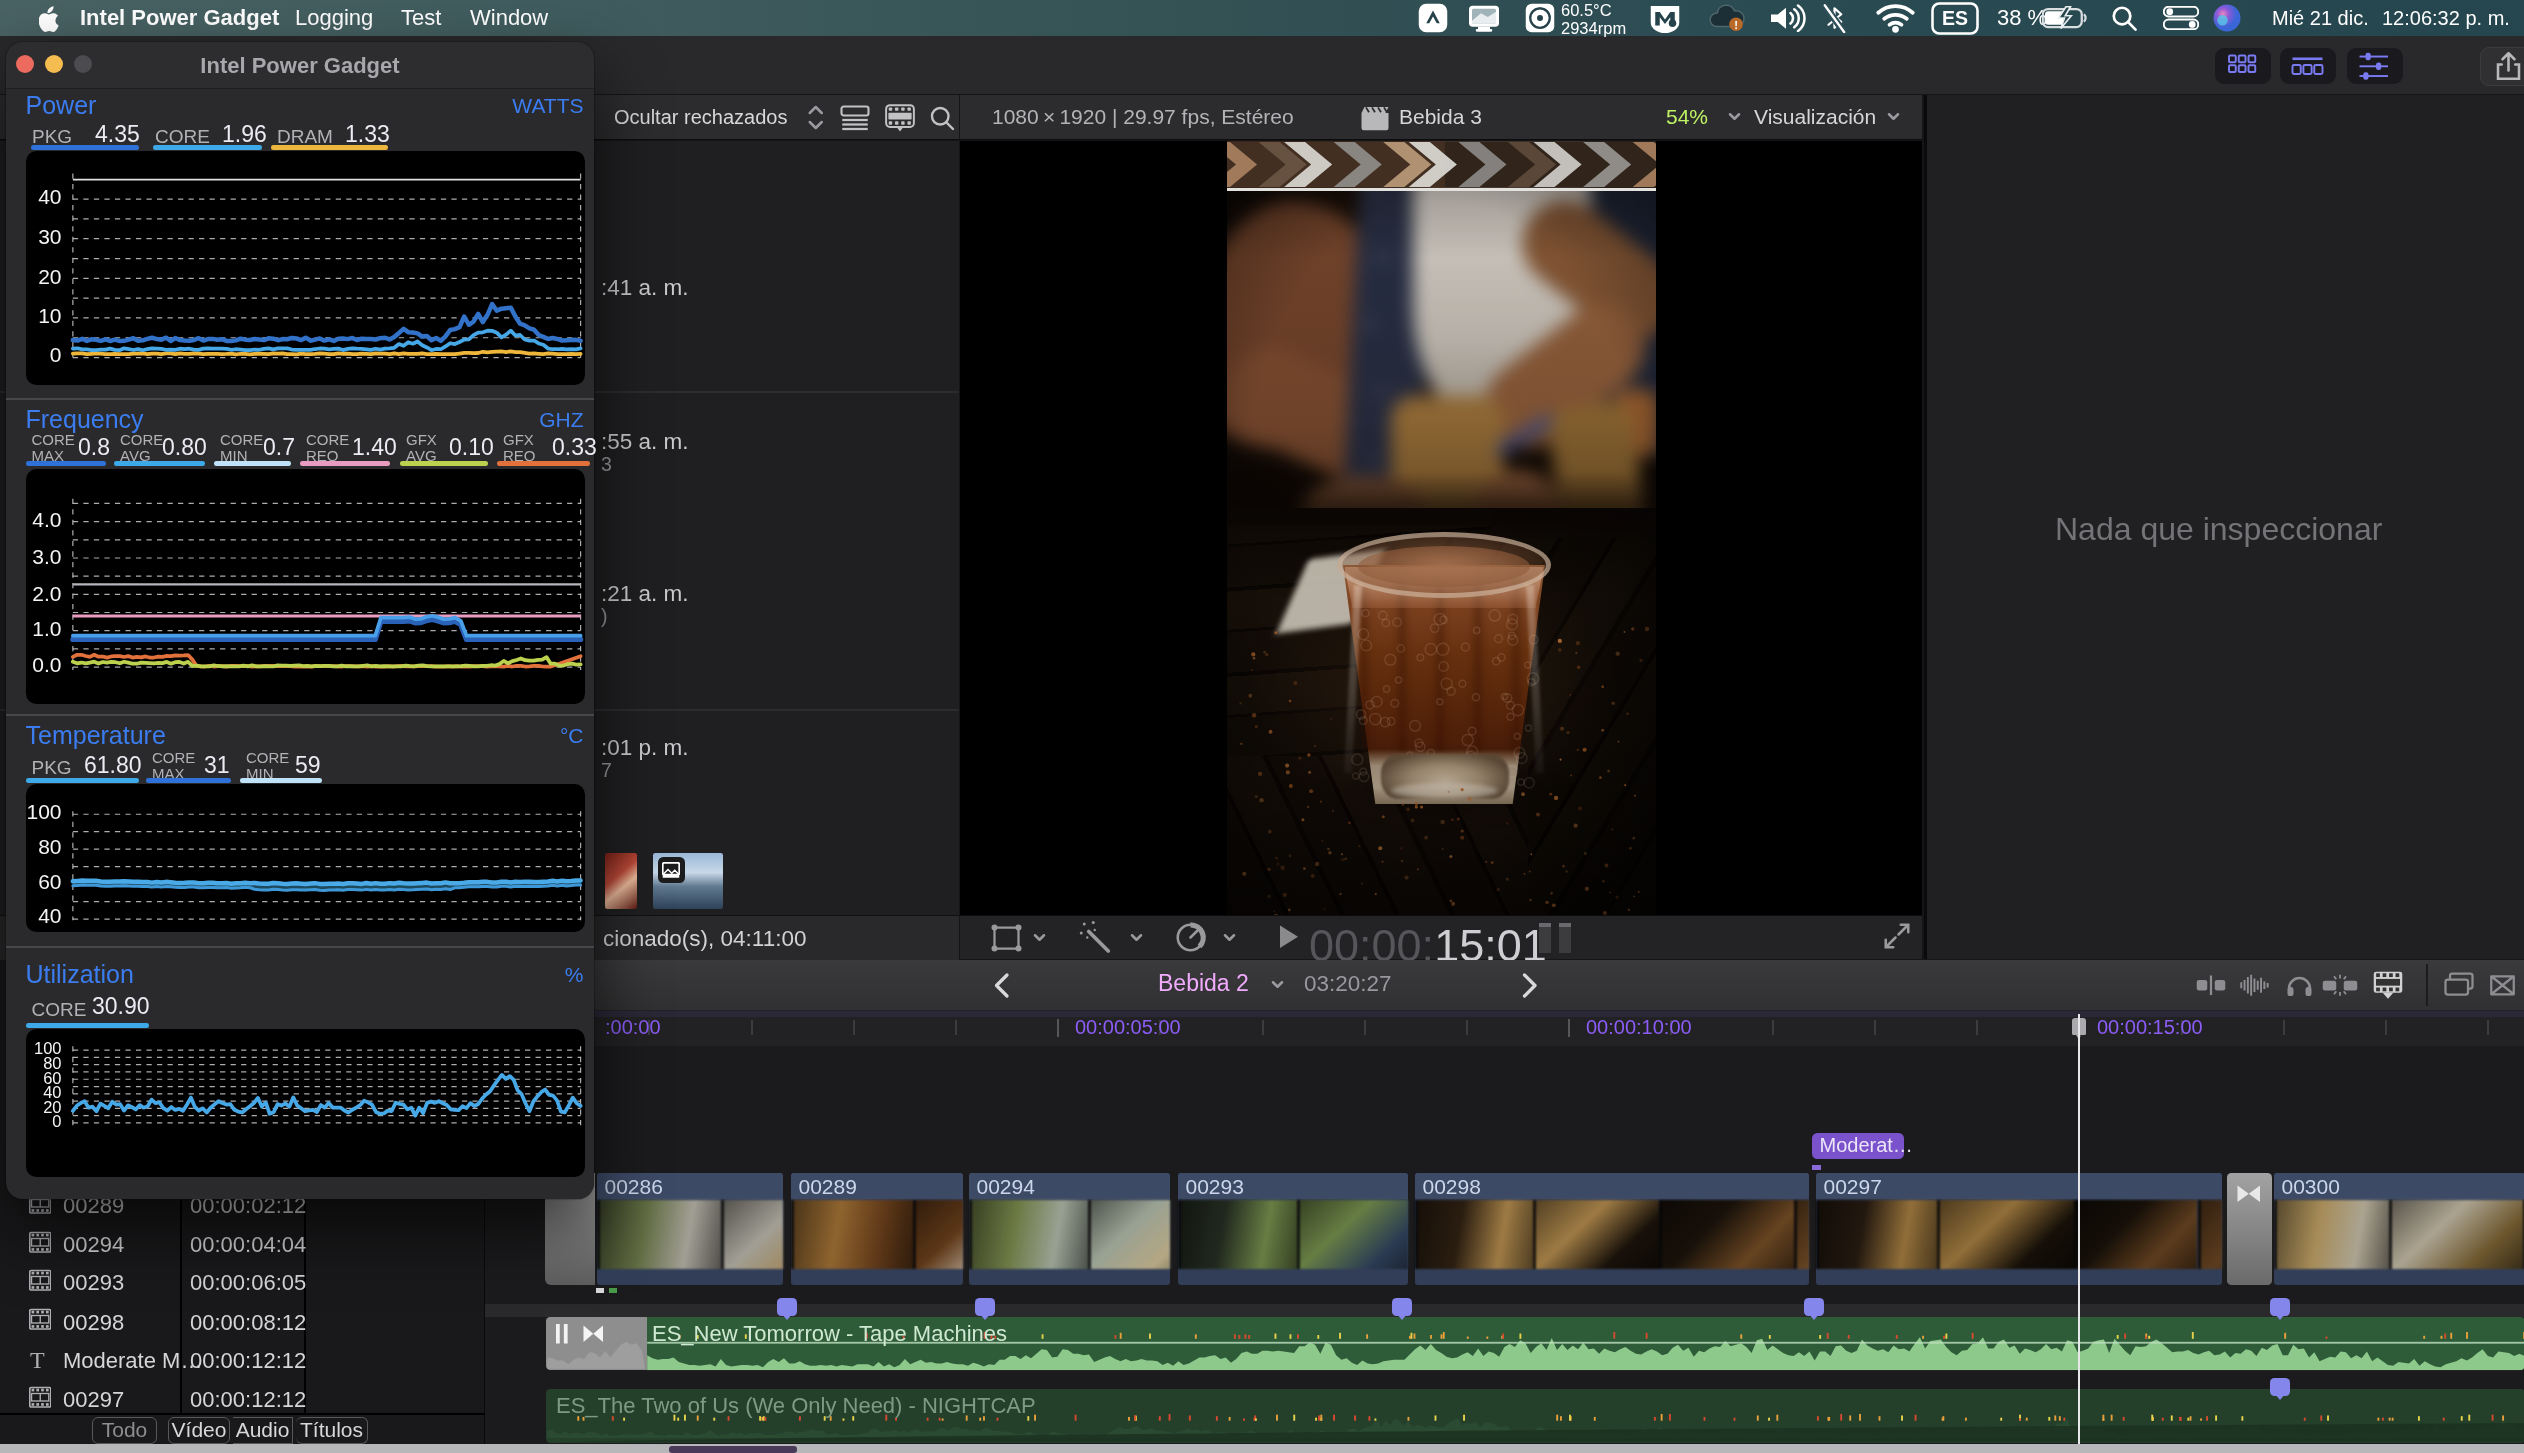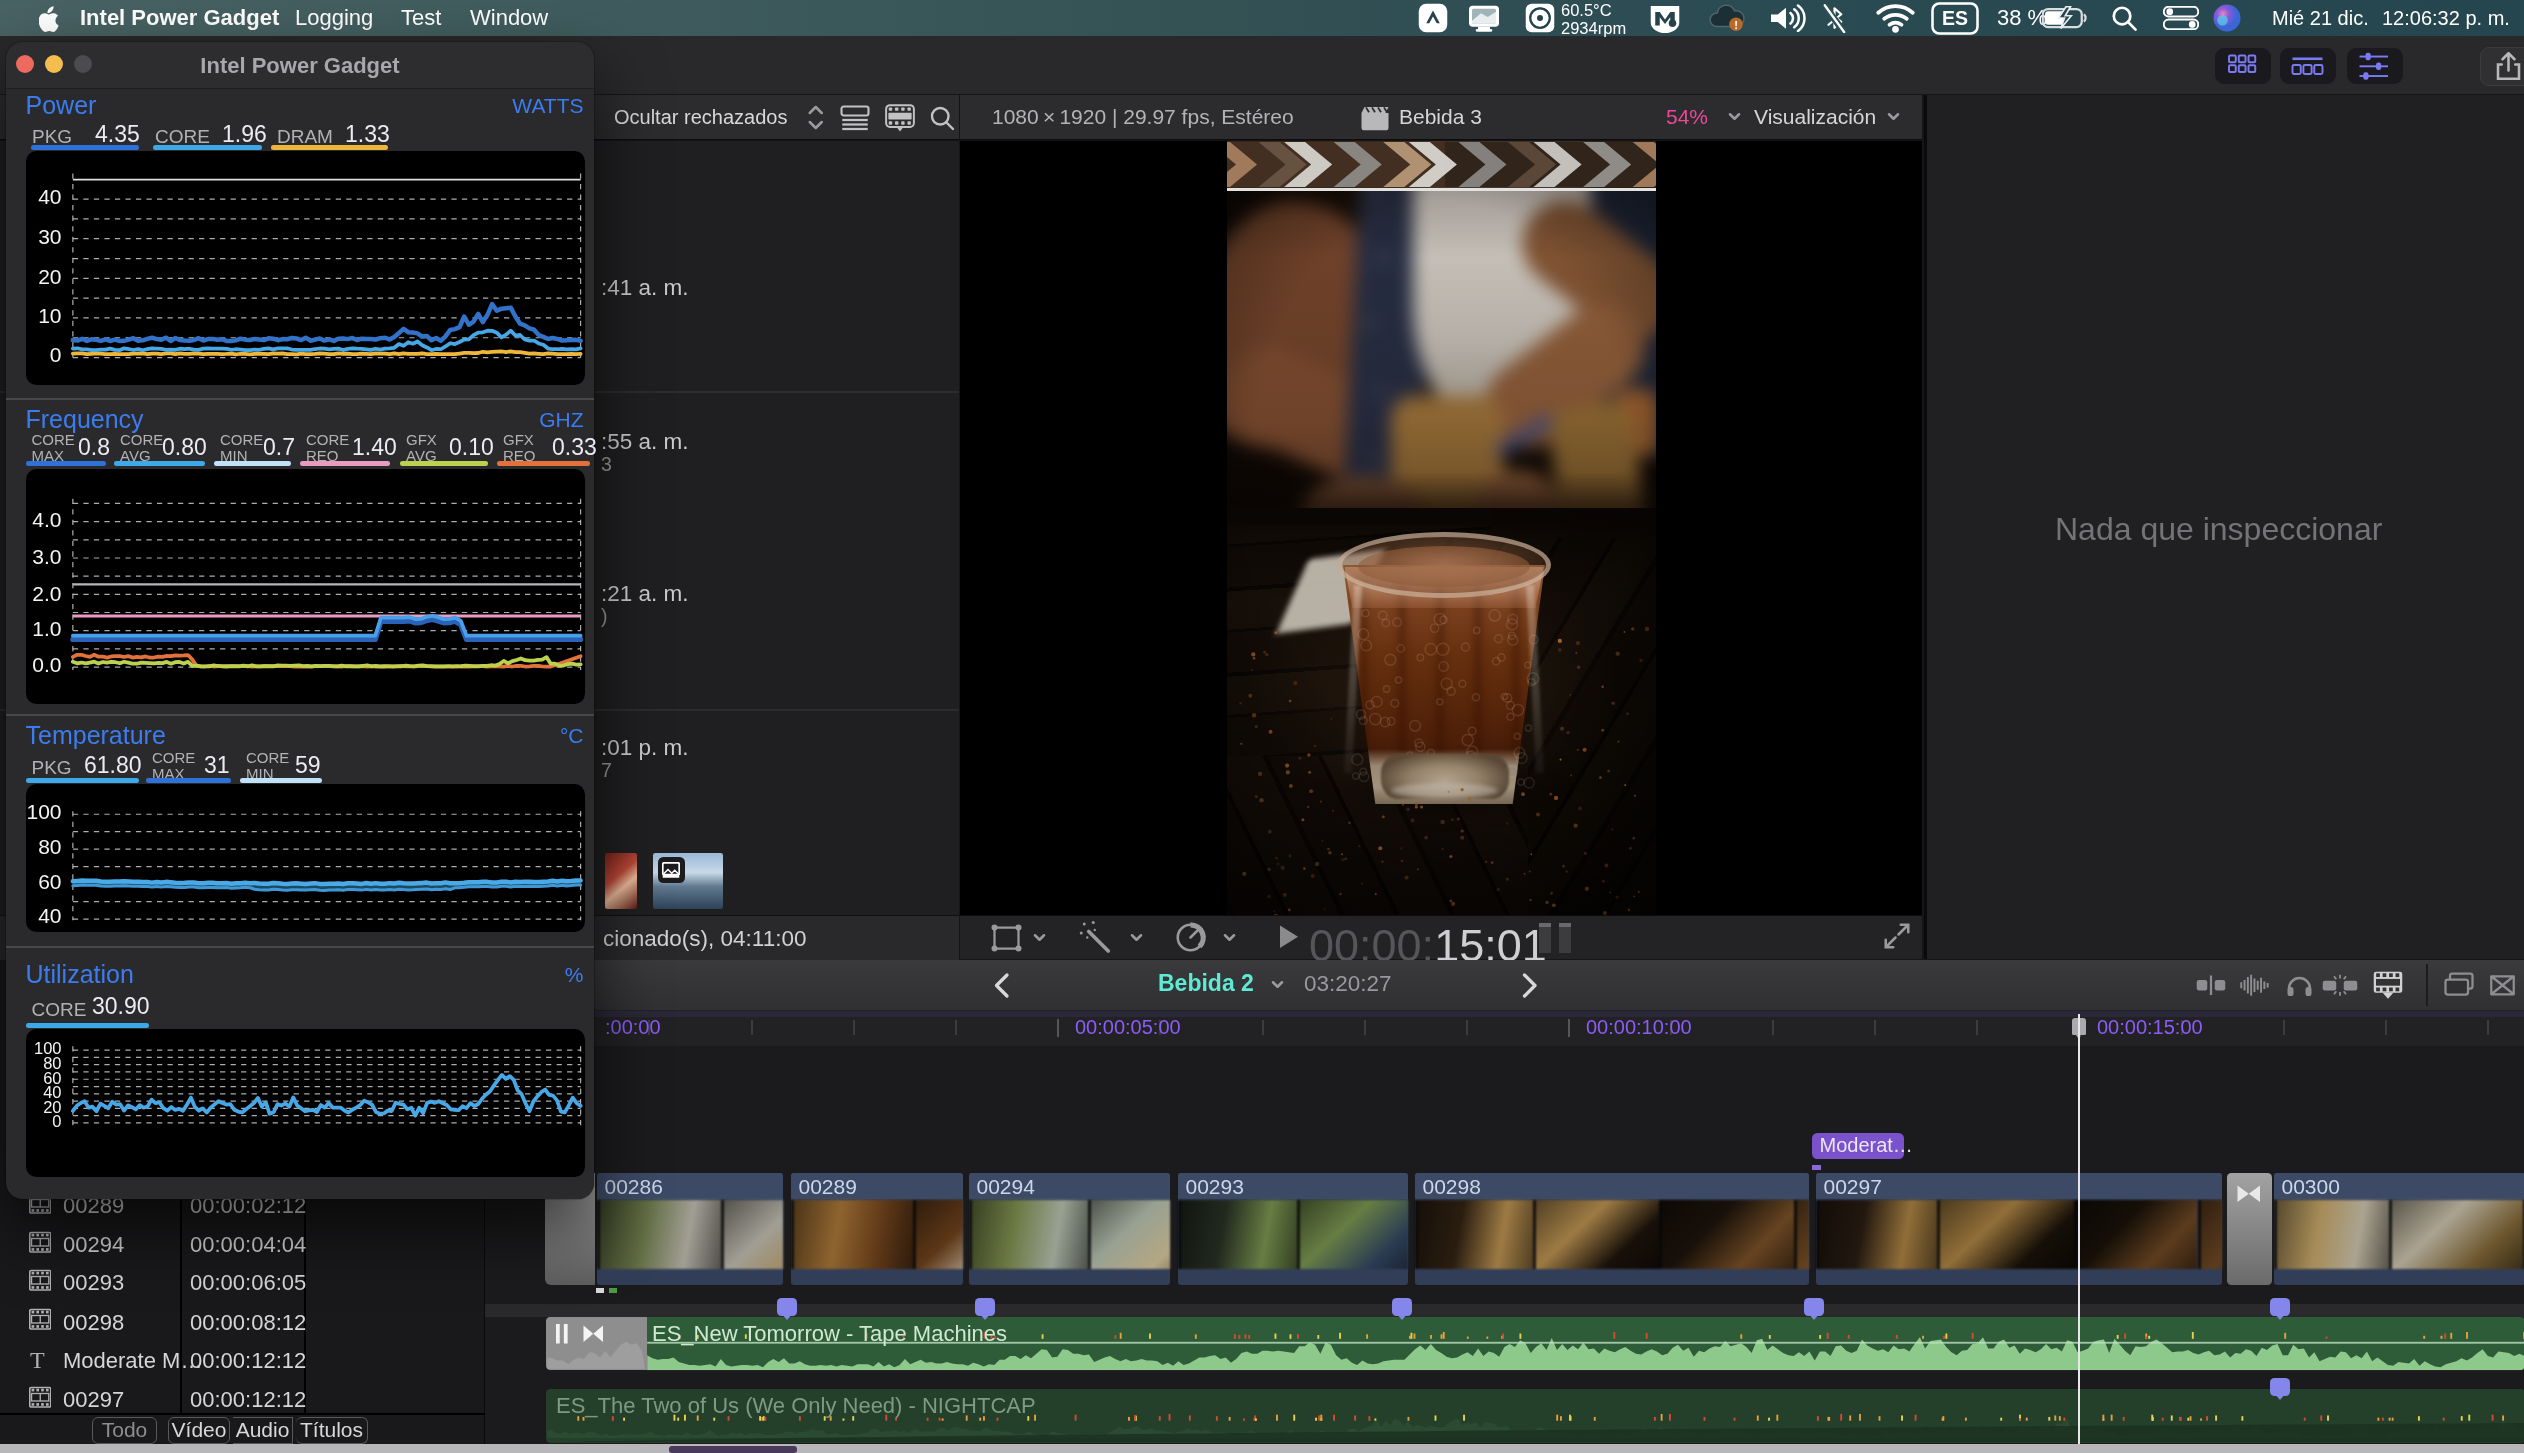--- a/index.html
+++ b/index.html
@@ -107,21 +107,21 @@
     <rect x="4.5" y="11.5" width="31" height="9" rx="1" fill="#c2c2c4"></rect>
     <path d="M15.5 30.5 l4.5 6 4.5-6z" fill="#c2c2c4"></path>
   </svg>
 <svg class="abs" style="left:929px;top:105px" width="27" height="27" viewBox="0 0 36 36">
     <circle cx="15" cy="15" r="11" fill="none" stroke="#c2c2c4" stroke-width="3.2"></circle>
     <line x1="23" y1="23" x2="32" y2="32" stroke="#c2c2c4" stroke-width="3.2" stroke-linecap="round"></line>
   </svg>
 <div id="viewhead" class="abs">
     <div class="abs" style="left:32px;top:9.8px">1080 × 1920 | 29.97 fps, Estéreo</div>
     <div class="abs" style="left:439px;top:9.8px;color:#d6d6d8">Bebida 3</div>
-    <div class="abs" style="left:706px;top:9.8px;color:#ec4899">54%</div>
+    <div class="abs" style="left:706px;top:9.8px;color:#bef264">54%</div>
     <div class="abs" style="left:794px;top:9.8px;color:#d6d6d8">Visualización</div>
   </div>
 <svg class="abs" style="left:1360px;top:104px" width="30" height="27" viewBox="0 0 40 36">
     <path d="M2 12 h36 v20 a3 3 0 0 1 -3 3 h-30 a3 3 0 0 1 -3 -3z" fill="#b8b8ba"></path>
     <path d="M2 12 l4-8 h32 l-4 8z" fill="#b8b8ba"></path>
     <g stroke="#2c2c2e" stroke-width="2.4">
       <line x1="8" y1="4.5" x2="12" y2="11"></line>
       <line x1="16" y1="4.5" x2="20" y2="11"></line>
       <line x1="24" y1="4.5" x2="28" y2="11"></line>
       <line x1="32" y1="4.5" x2="36" y2="11"></line>
@@ -514,21 +514,21 @@
     <path d="M25 5 h10 v10 M15 35 h-10 v-10 M35 5 l-13 13 M5 35 l13-13" stroke="#9a9a9c" stroke-width="3.4" fill="none" stroke-linecap="round"></path>
   </svg>
 <div id="inspector" class="abs">
     <div class="abs" style="left:128px;top:416px;font-size:32px;color:#747478">Nada que inspeccionar</div>
   </div>
 <div id="tl-toolbar" class="abs"></div>
 <div id="tl-toolbar" class="abs"></div>
 <svg class="abs" style="left:992px;top:972px" width="19.5" height="27" viewBox="0 0 26 36">
     <path d="M20 4 L6 18 l14 14" stroke="#d8d8da" stroke-width="4.4" fill="none" stroke-linecap="round" stroke-linejoin="round"></path>
   </svg>
-<div class="abs" style="left:1158px;top:970px;font-size:23px;color:#5eead4;font-weight:bold">Bebida 2</div>
+<div class="abs" style="left:1158px;top:970px;font-size:23px;color:#f0abfc;font-weight:normal">Bebida 2</div>
 <svg class="abs" style="left:1270px;top:977px" width="15" height="15" viewBox="0 0 20 20">
     <path d="M4 7 l6 6 6 -6" stroke="#9a9aa0" stroke-width="3.4" fill="none" stroke-linecap="round" stroke-linejoin="round"></path>
   </svg>
 <div class="abs" style="left:1304px;top:971px;font-size:22.5px;color:#98989e">03:20:27</div>
 <svg class="abs" style="left:1520px;top:972px" width="19.5" height="27" viewBox="0 0 26 36">
     <path d="M6 4 l14 14 -14 14" stroke="#d8d8da" stroke-width="4.4" fill="none" stroke-linecap="round" stroke-linejoin="round"></path>
   </svg>
 <svg class="abs" style="left:2196px;top:974px" width="30" height="22.5" viewBox="0 0 40 30">
     <rect x="1" y="8" width="14" height="14" rx="3" fill="#8e8e92"></rect>
     <rect x="25" y="8" width="14" height="14" rx="3" fill="#8e8e92"></rect>

